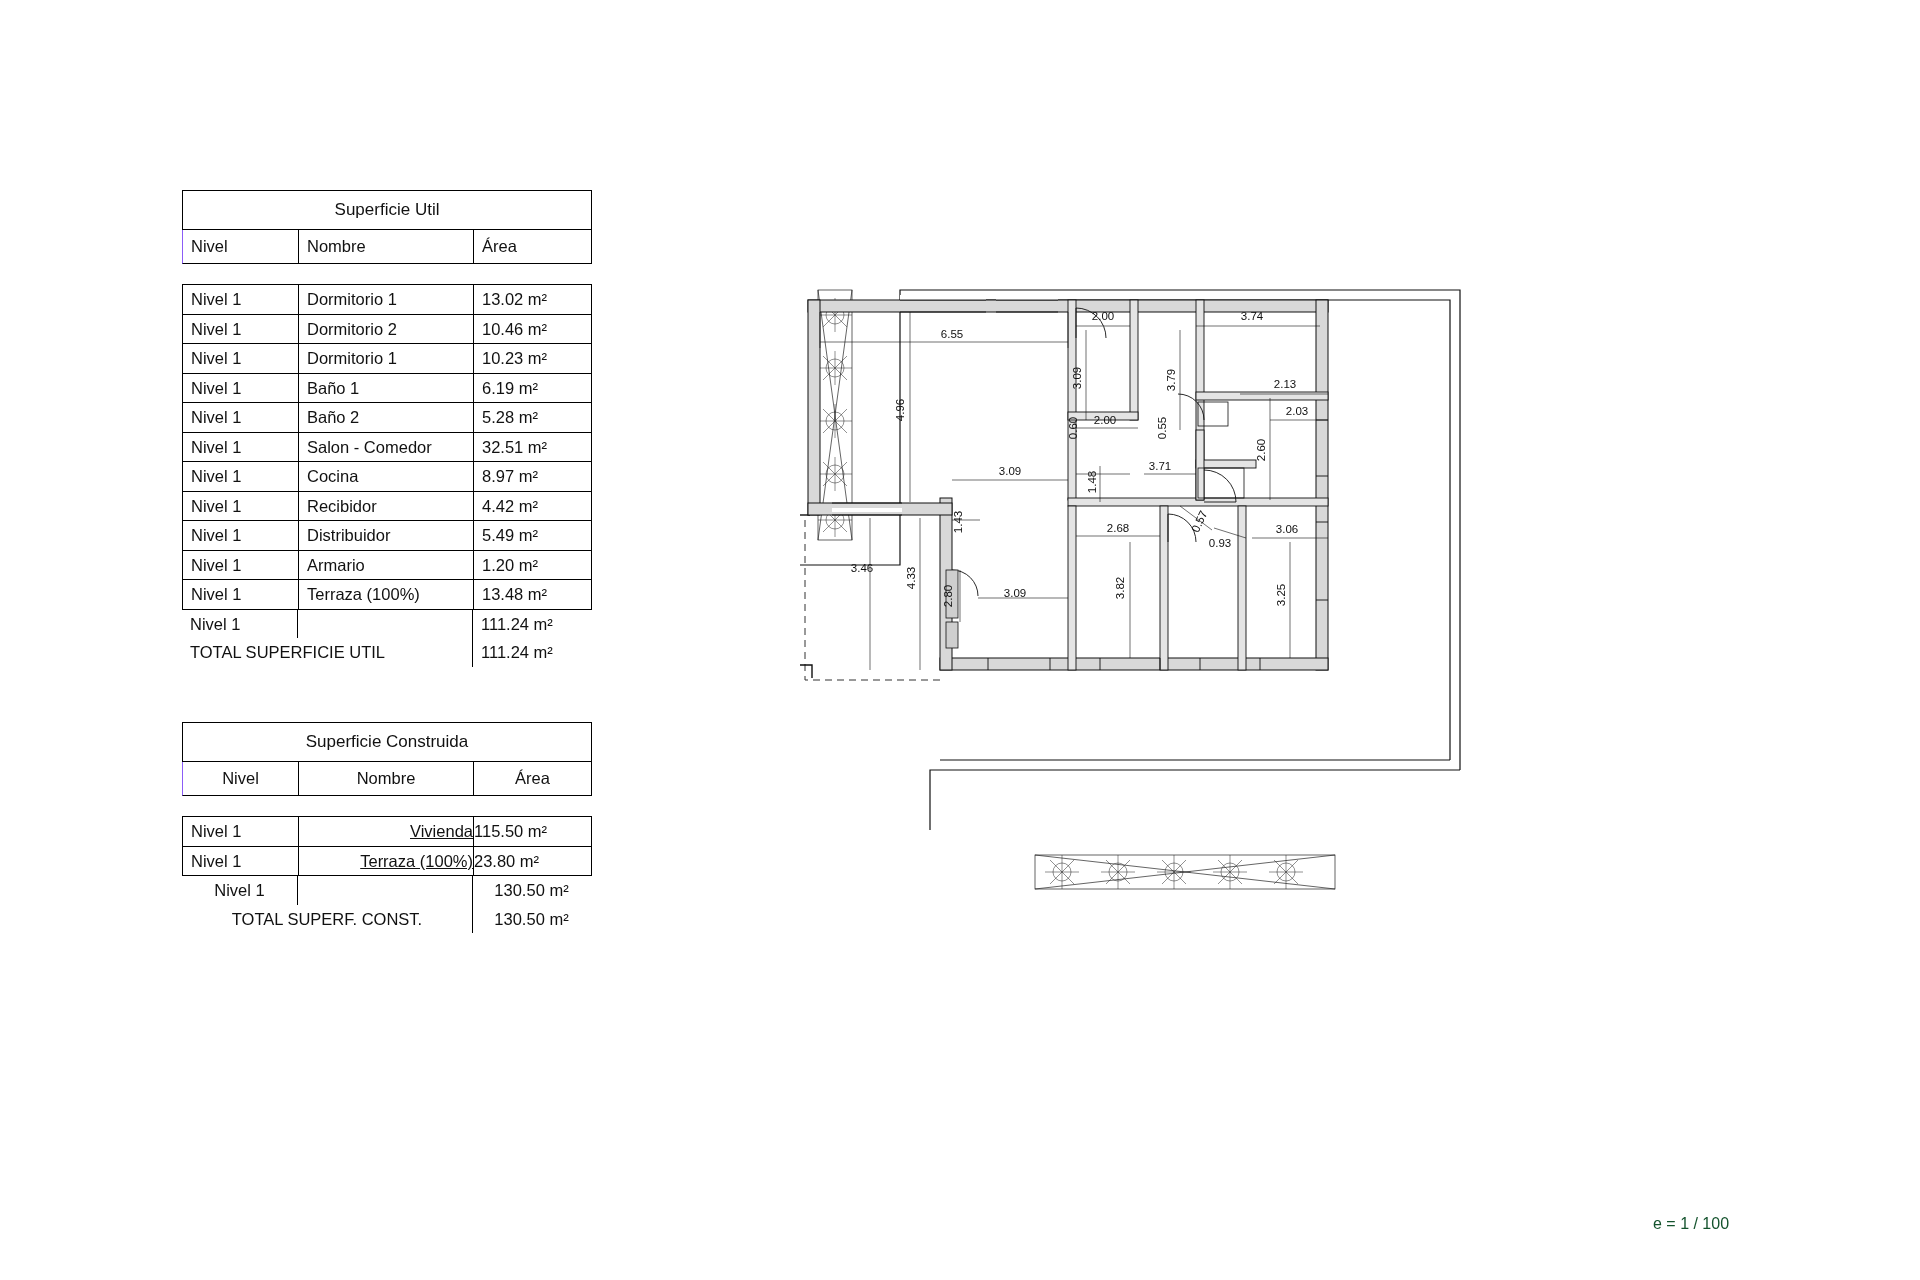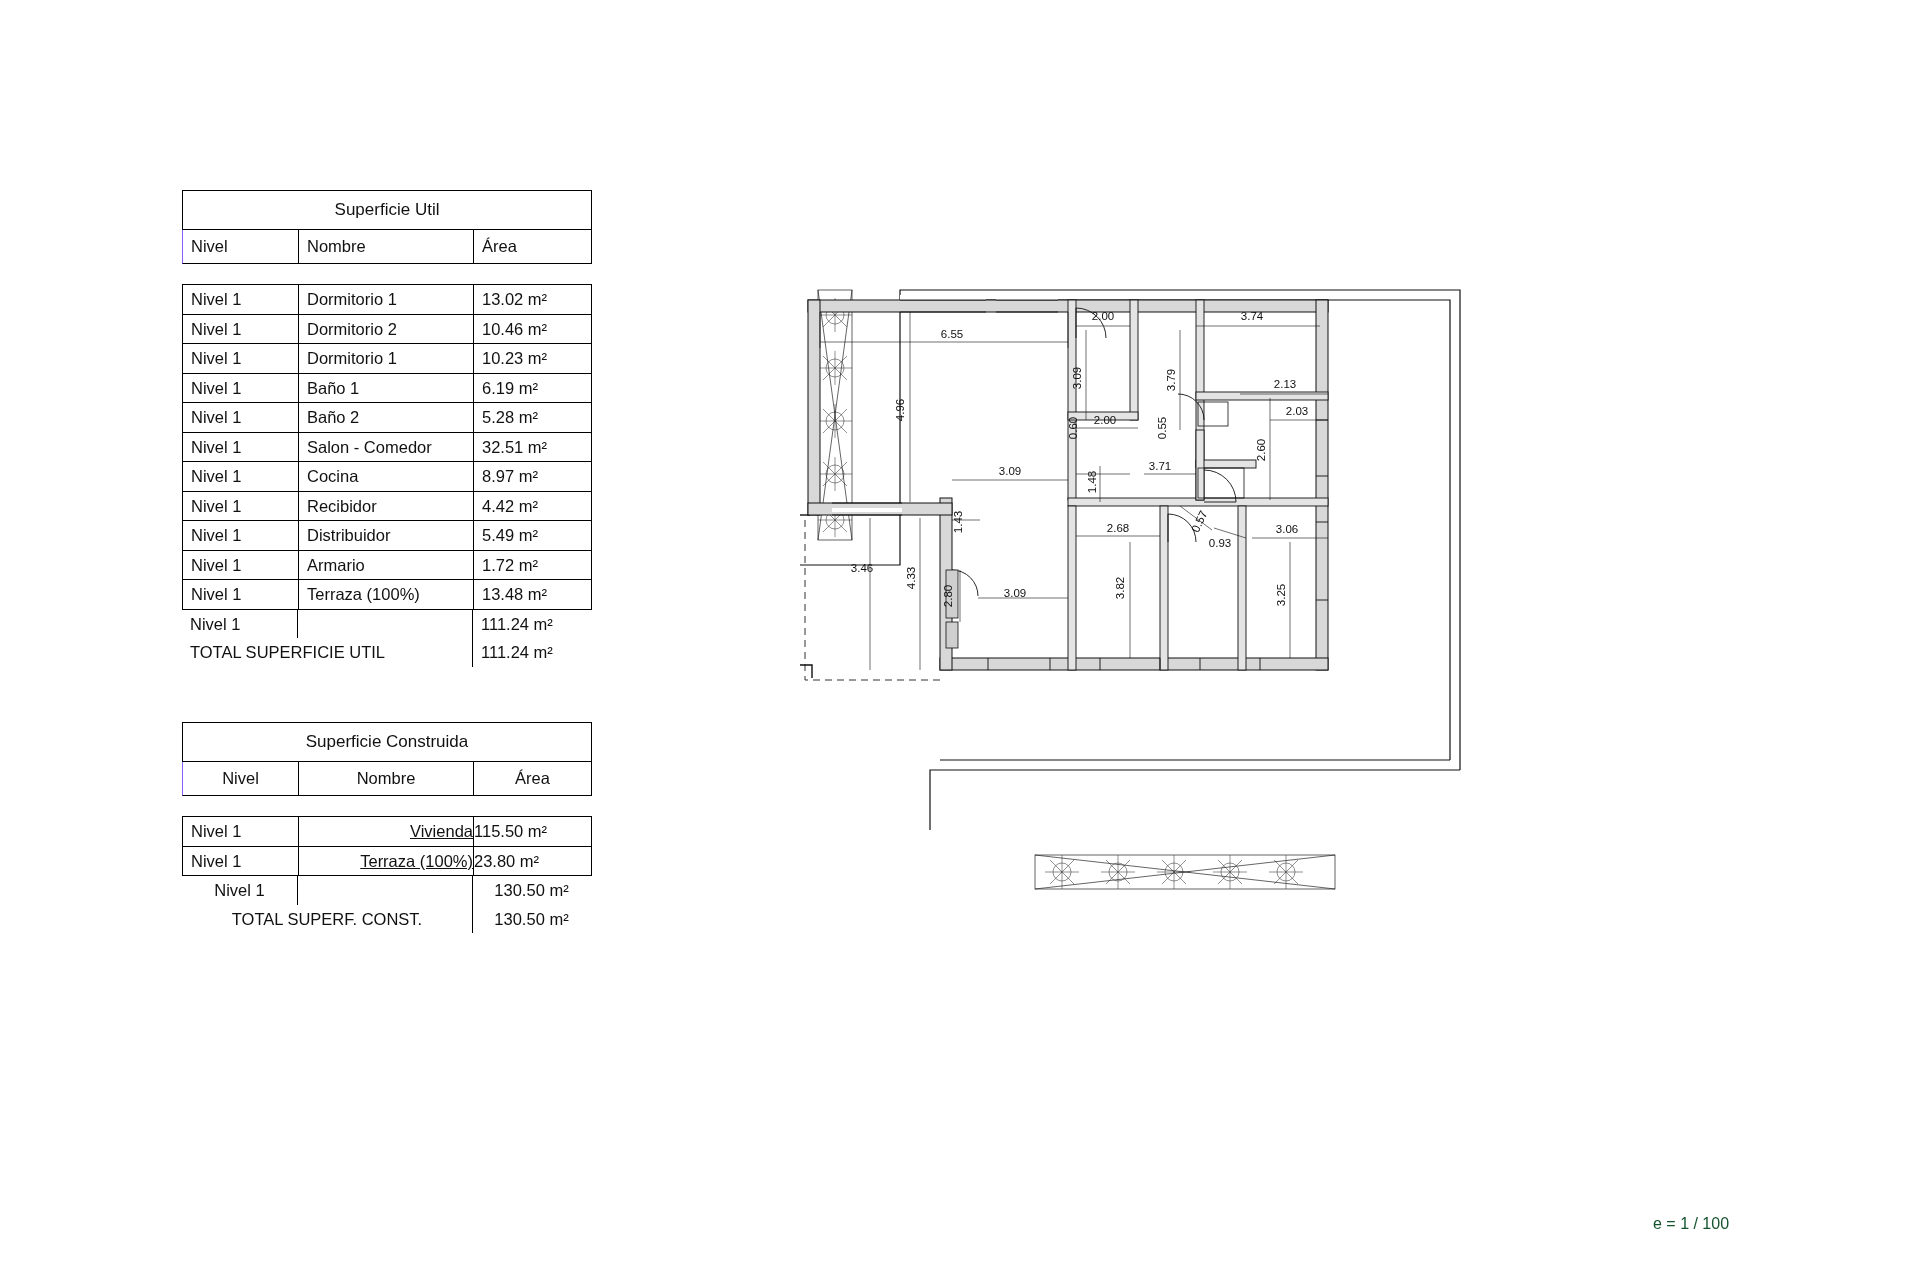--- a/index.html
+++ b/index.html
@@ -182,21 +182,21 @@
         <div class="cell c3">4.42 m²</div>
       </div>
       <div class="trow brow">
         <div class="cell c1">Nivel 1</div>
         <div class="cell c2">Distribuidor</div>
         <div class="cell c3">5.49 m²</div>
       </div>
       <div class="trow brow">
         <div class="cell c1">Nivel 1</div>
         <div class="cell c2">Armario</div>
-        <div class="cell c3">1.72 m²</div>
+        <div class="cell c3">1.20 m²</div>
       </div>
       <div class="trow brow">
         <div class="cell c1">Nivel 1</div>
         <div class="cell c2">Terraza (100%)</div>
         <div class="cell c3">13.48 m²</div>
       </div>
     </div>
     <div class="trow sumrow open">
       <div class="cell c1">Nivel 1</div>
       <div class="cell c2"></div>

